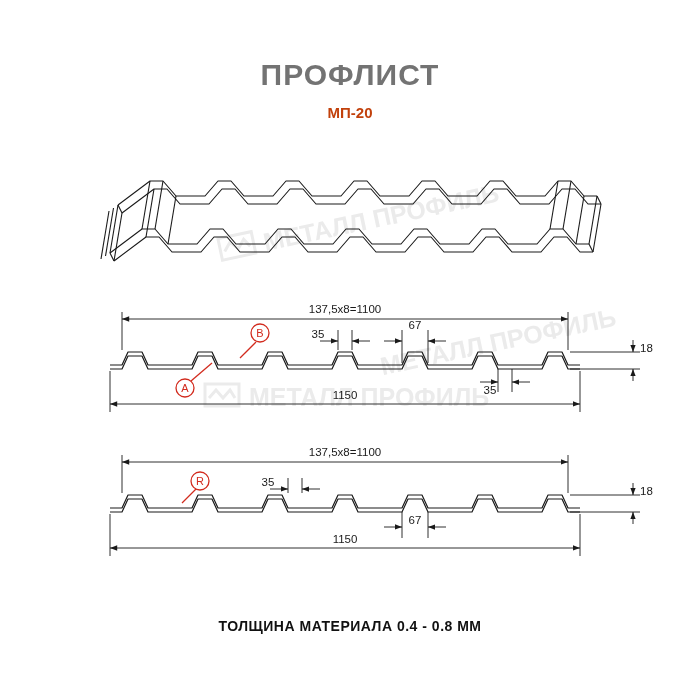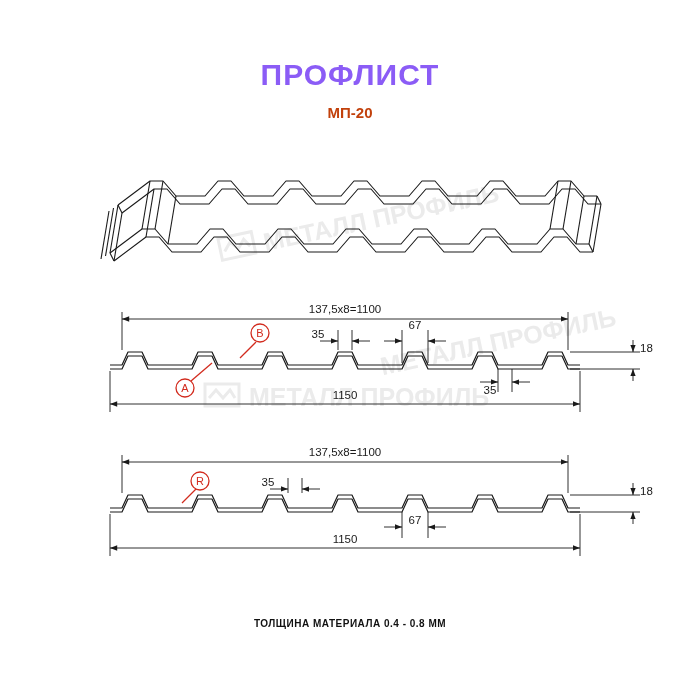--- a/index.html
+++ b/index.html
@@ -22,39 +22,39 @@
   }
   .title {
     position: absolute;
     top: 58px;
     left: 0;
     width: 700px;
     text-align: center;
     font-size: 30px;
     font-weight: bold;
     letter-spacing: 1px;
-    color: #8b5cf6;
+    color: #737373;
   }
   .subtitle {
     position: absolute;
     top: 104px;
     left: 0;
     width: 700px;
     text-align: center;
     font-size: 15px;
     font-weight: bold;
     color: #c2410c;
   }
   .footer {
     position: absolute;
     top: 618px;
     left: 0;
     width: 700px;
     text-align: center;
-    font-size: 10px;
+    font-size: 14px;
     font-weight: bold;
     letter-spacing: 0.5px;
     color: #111;
   }
   .drawing {
     position: absolute;
     top: 0;
     left: 0;
   }
 </style>

